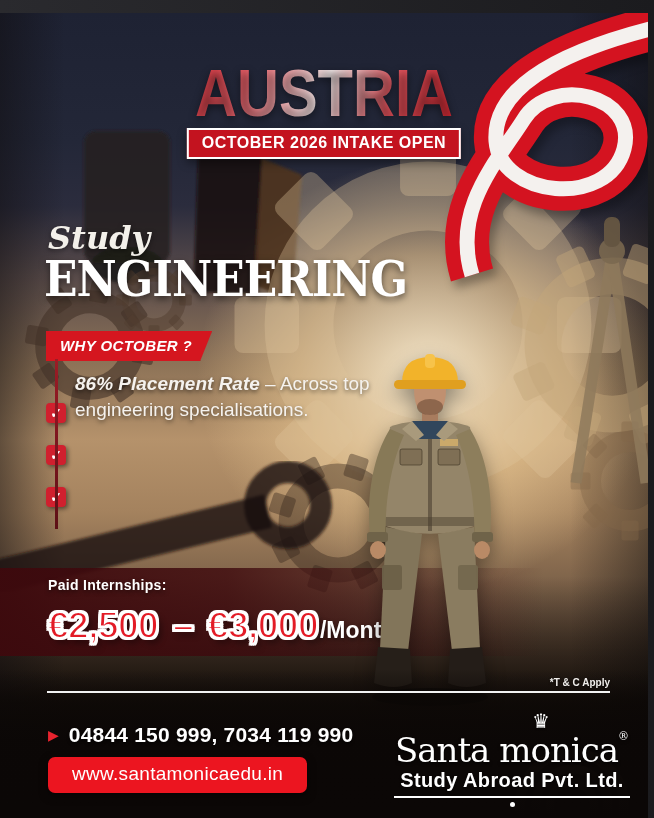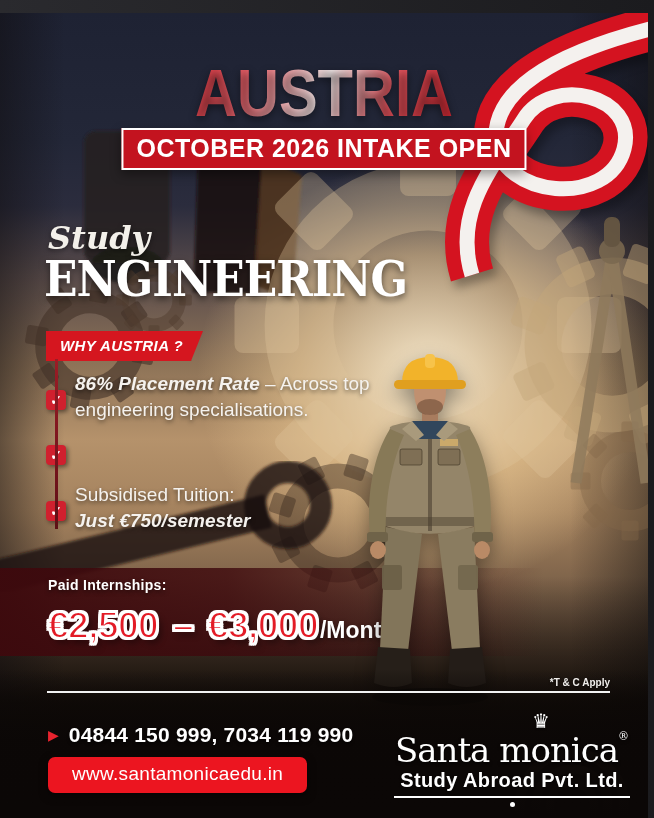--- a/index.html
+++ b/index.html
@@ -25,36 +25,36 @@
   .title { position:absolute; left:0; top:46px; width:100%; text-align:center;
            font-size:58px; font-weight:bold; letter-spacing:0; line-height:1;
            transform:scaleY(1.16); transform-origin:50% 0;
            color:#d8151e; text-shadow:0 3px 8px rgba(0,0,0,.45); }
   @supports ((-webkit-background-clip:text) or (background-clip:text)) {
     .title { background:linear-gradient(112deg, #c8101b 22%, #e9626b 38%, #fdf2f2 50%, #e4555e 60%, #c8101b 76%);
              -webkit-background-clip:text; background-clip:text; color:transparent; }
   }
   .intake { position:absolute; left:50%; top:115px; transform:translateX(-50%);
             background:#c3131f; border:2px solid #ffffff; color:#fff;
-            font-size:25px; font-weight:bold; letter-spacing:.5px; padding:4px 13px 5px;
+            font-size:16px; font-weight:bold; letter-spacing:.5px; padding:4px 13px 5px;
             white-space:nowrap; box-shadow:0 4px 10px rgba(0,0,0,.4); }
   .study  { position:absolute; left:48px; top:206px; font-family:"DejaVu Serif", serif;
             font-style:italic; font-weight:bold; font-size:32px; color:#f3f0ea;
             text-shadow:0 2px 5px rgba(0,0,0,.5); }
   .course { position:absolute; left:44px; top:242px; font-family:"DejaVu Serif", serif;
             font-weight:bold; font-size:44px; letter-spacing:-1px; color:#ffffff; line-height:1;
             transform:scaleY(1.1); transform-origin:0 0; text-shadow:0 3px 7px rgba(0,0,0,.55); }
   .badge  { position:absolute; left:46px; top:318px; background:#d5161f; color:#fff;
             font-size:15px; font-weight:bold; font-style:italic; letter-spacing:.4px;
             padding:6px 20px 7px 14px; clip-path:polygon(0 0, 100% 0, calc(100% - 12px) 100%, 0 100%);
             box-shadow:0 3px 8px rgba(0,0,0,.4); }
   .redline{ position:absolute; left:55px; top:346px; width:3px; height:170px;
             background:linear-gradient(180deg,#9b1c26,#5d1016); z-index:6; }
   .bullets{ position:absolute; left:46px; top:358px; width:336px; }
-  .bullet { display:flex; align-items:center; margin-bottom:17px; }
+  .bullet { display:flex; align-items:flex-end; margin-bottom:17px; }
   .check  { flex:0 0 20px; width:20px; height:20px; margin:5px 9px 0 0; border-radius:4px;
             background:#d0202e; color:#fff; font-size:14px; font-weight:bold;
             line-height:20px; text-align:center; box-shadow:2px 2px 4px rgba(0,0,0,.45); }
   .btext  { white-space:pre-line; color:#f5f2ee; font-size:19px; line-height:1.37;
             text-shadow:0 2px 4px rgba(0,0,0,.55); }
   .btext b{ font-style:italic; font-weight:bold; }
 
   .pi-label { color:#ffffff; font-size:14px; font-weight:bold; letter-spacing:.3px;
               text-shadow:0 2px 4px rgba(0,0,0,.5); }
   .pi-line  { display:flex; align-items:baseline; margin-top:12px; }
@@ -207,36 +207,34 @@
 
     <div class="footer-shade"></div>
 
     <div class="content">
       <h1 class="title">AUSTRIA</h1>
       <div class="intake">OCTOBER 2026 INTAKE OPEN</div>
 
       <div class="study">Study</div>
       <h2 class="course">ENGINEERING</h2>
 
-      <div class="badge">WHY AUSTRIA ?</div>
+      <div class="badge">WHY OCTOBER ?</div>
       <div class="redline"></div>
 
       <div class="bullets">
         <div class="bullet">
           <span class="check">✓</span>
           <span class="btext"><b>86% Placement Rate</b><span> – Across top
 engineering specialisations.</span></span>
         </div>
         <div class="bullet">
           <span class="check">✓</span>
         </div>
         <div class="bullet">
           <span class="check">✓</span>
-          <span class="btext"><span>Subsidised Tuition:
-</span><b>Just €750/semester</b></span>
         </div>
       </div>
 
       <div class="tnc">*T &amp; C Apply</div>
       <div class="rule"></div>
 
       <div class="phone-row">
         <span class="phone-arrow">▶</span>
         <span class="phone-num">04844 150 999, 7034 119 990</span>
       </div>

